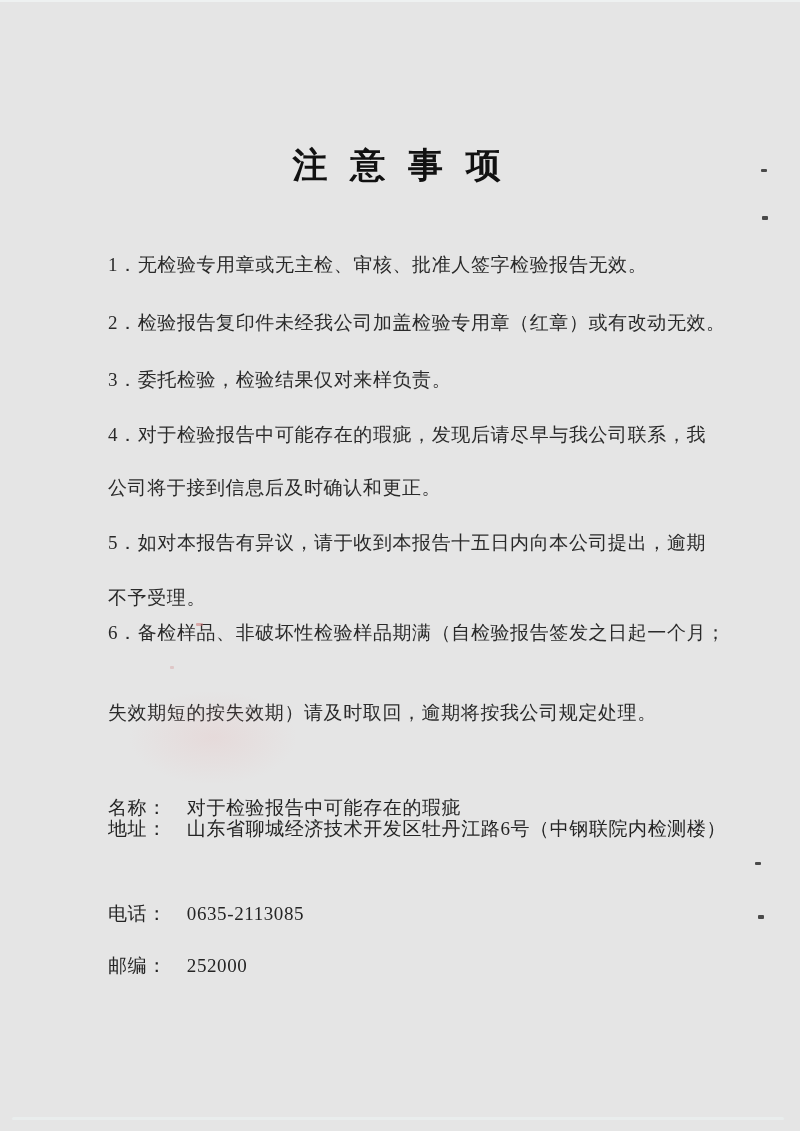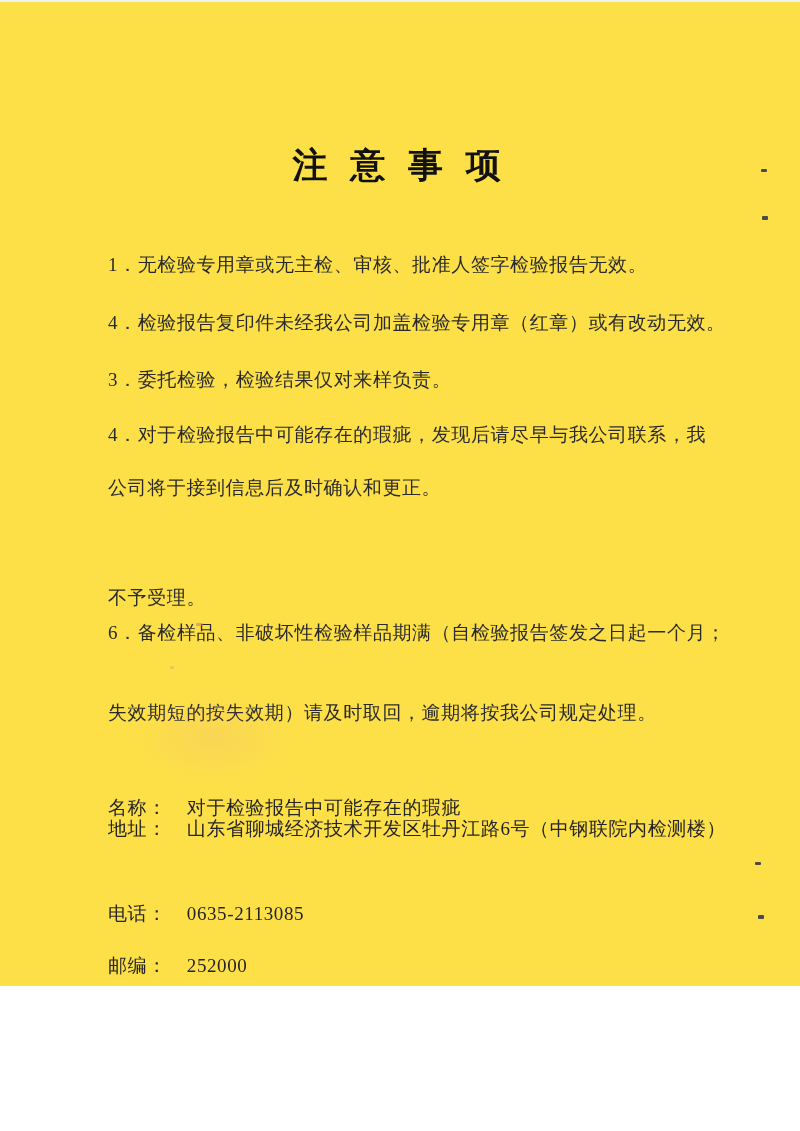--- a/index.html
+++ b/index.html
@@ -3,22 +3,22 @@
 <meta charset="utf-8">
 <style>
   html, body {
     margin: 0;
     padding: 0;
     background: #ffffff;
   }
   .page {
     position: relative;
     width: 800px;
-    height: 986px;
-    background: #fde047;
+    height: 1131px;
+    background: #e5e5e5;
     overflow: hidden;
     font-family: "Liberation Serif", "DejaVu Serif", serif;
     color: #262626;
   }
   .scan-edge-top {
     position: absolute;
     top: 0; left: 0;
     width: 100%; height: 2px;
     background: #eef1f1;
   }
@@ -83,24 +83,25 @@
 </head>
 <body>
 
 <div class="page">
 
   <div class="scan-edge-top"></div>
 
   <div class="doc-title">注 意 事 项</div>
 
   <div class="line" style="top:252px;">1．无检验专用章或无主检、审核、批准人签字检验报告无效。</div>
-  <div class="line" style="top:310px;">4．检验报告复印件未经我公司加盖检验专用章（红章）或有改动无效。</div>
+  <div class="line" style="top:310px;">2．检验报告复印件未经我公司加盖检验专用章（红章）或有改动无效。</div>
   <div class="line" style="top:367px;">3．委托检验，检验结果仅对来样负责。</div>
   <div class="line" style="top:422px;">4．对于检验报告中可能存在的瑕疵，发现后请尽早与我公司联系，我</div>
   <div class="line" style="top:475px;">公司将于接到信息后及时确认和更正。</div>
+  <div class="line" style="top:530px;">5．如对本报告有异议，请于收到本报告十五日内向本公司提出，逾期</div>
   <div class="line" style="top:585px;">不予受理。</div>
   <div class="line" style="top:620px;">6．备检样品、非破坏性检验样品期满（自检验报告签发之日起一个月；</div>
   <div class="line" style="top:700px;">失效期短的按失效期）请及时取回，逾期将按我公司规定处理。</div>
 
   <div class="stamp-smudge"></div>
 
   <div class="contact-row" style="top:795px;">
     <span class="contact-label">名称：</span><span>对于检验报告中可能存在的瑕疵</span>
   </div>
   <div class="contact-row" style="top:816px;">

